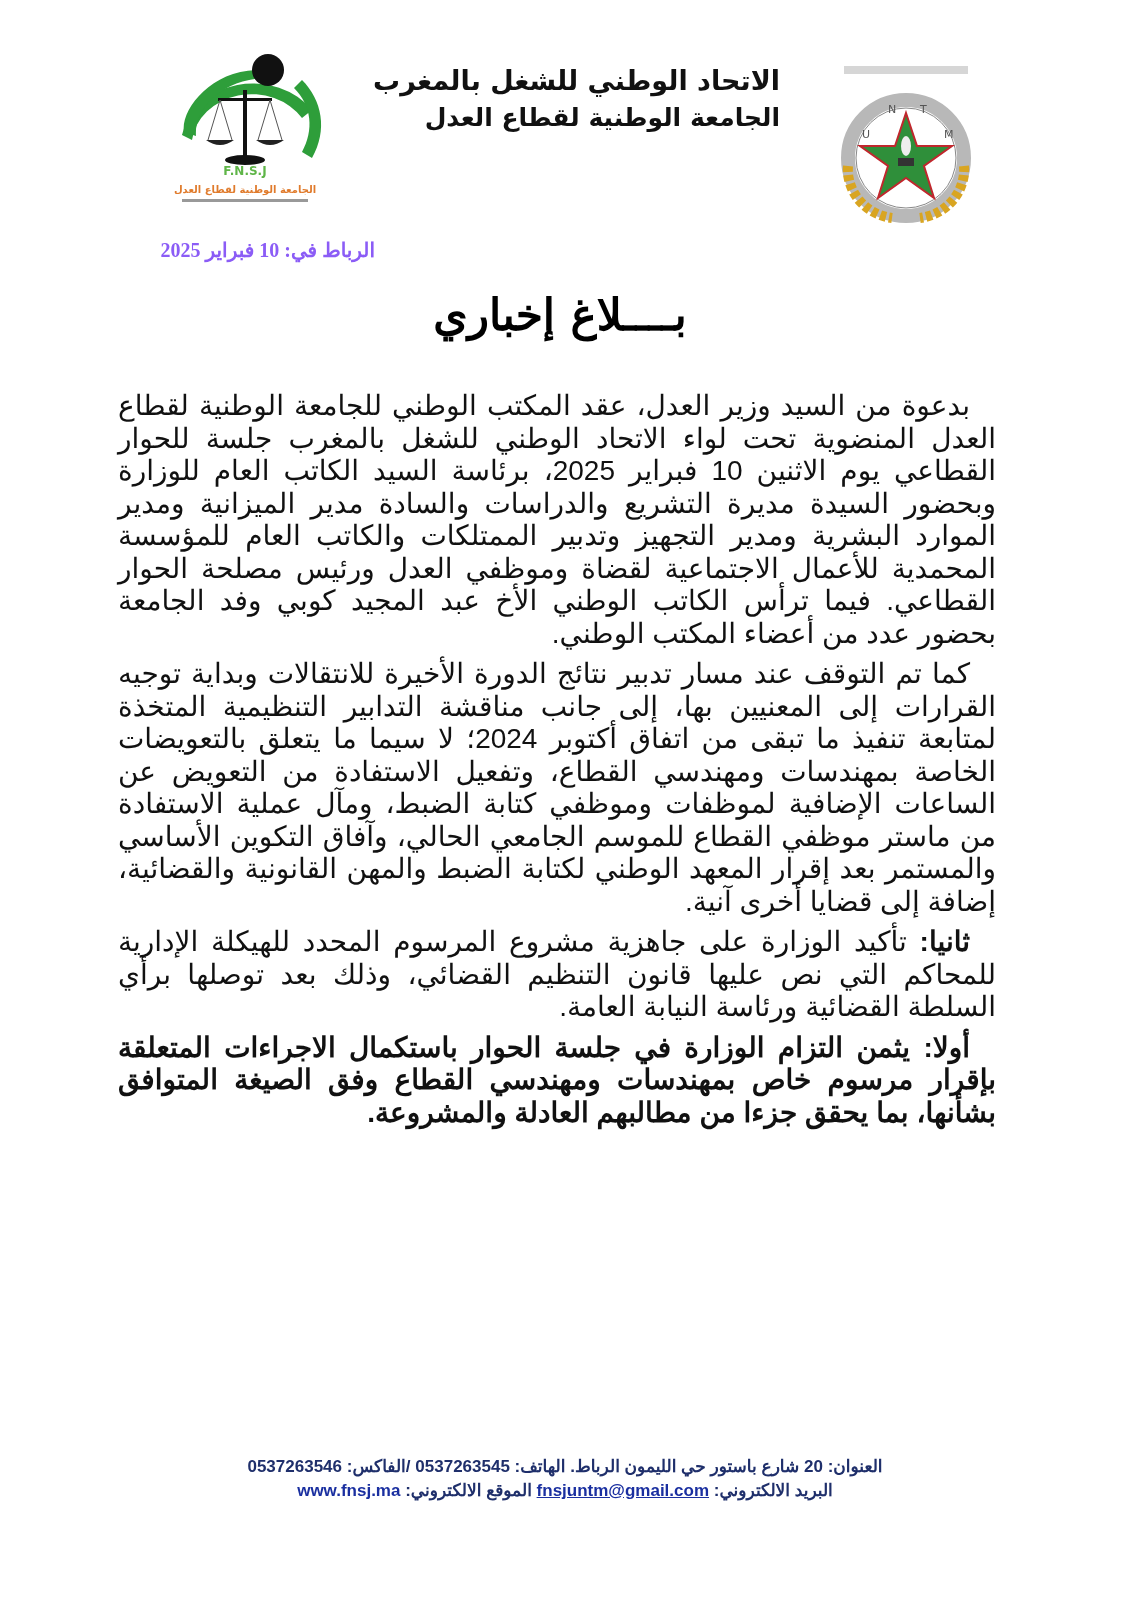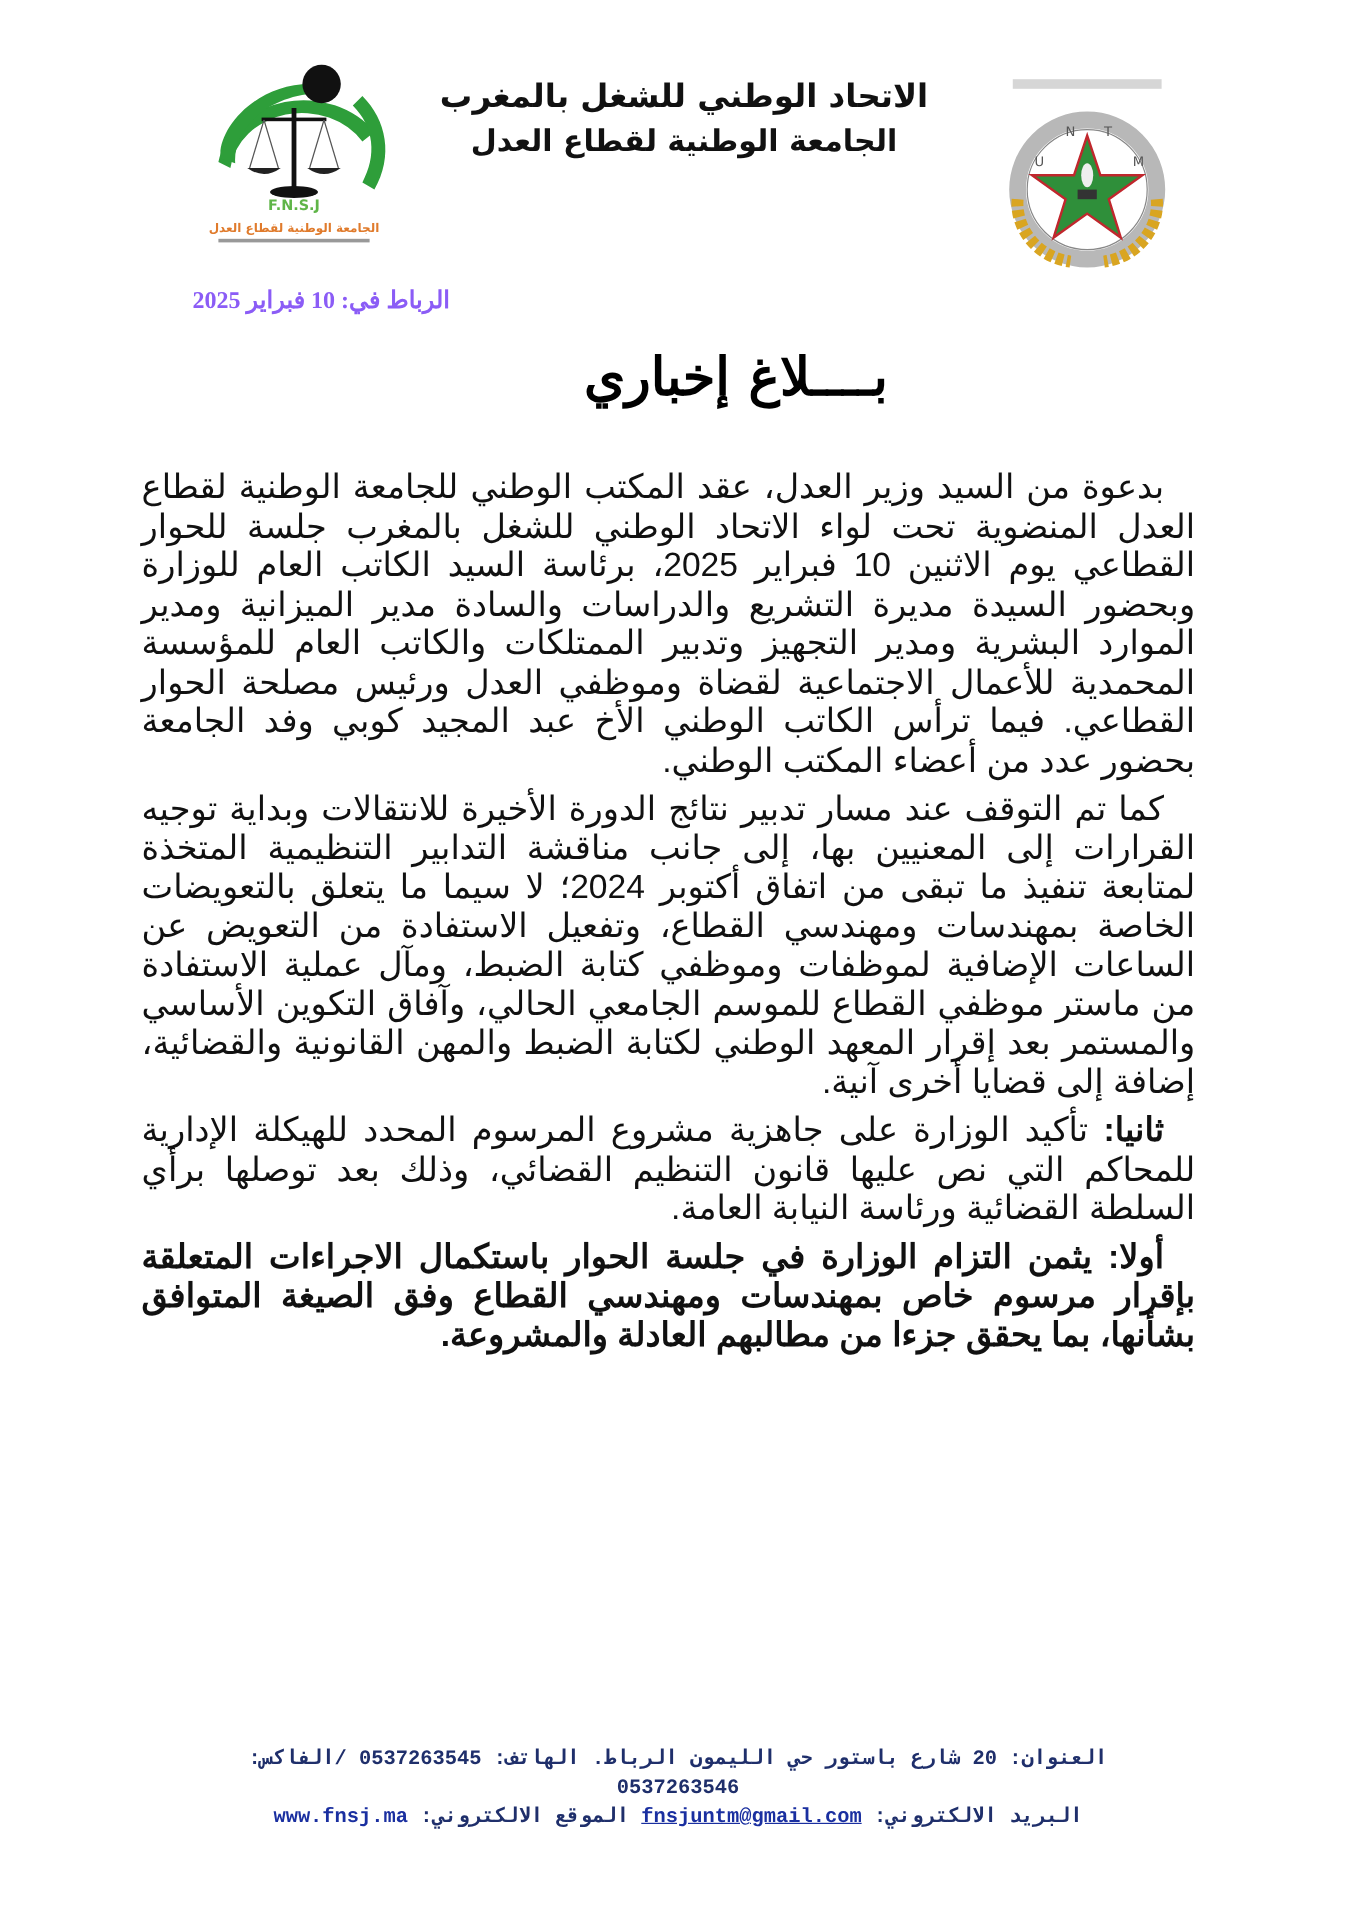--- a/index.html
+++ b/index.html
@@ -2,36 +2,36 @@
 <html><head>
 <meta charset="utf-8">
 <style>
   html, body { margin: 0; padding: 0; background: #ffffff; }
   body { width: 1130px; height: 1600px; position: relative; overflow: hidden; font-family: "DejaVu Sans", sans-serif; color: #111; }
   .page { position: absolute; left: 0; top: 0; width: 1130px; height: 1600px; }
 
   
   .logo-left { position: absolute; left: 152px; top: 40px; width: 185px; height: 172px; }
   .logo-right { position: absolute; left: 822px; top: 58px; width: 168px; height: 170px; }
-  .header-titles { position: absolute; left: 360px; top: 62px; width: 420px; text-align: center; direction: rtl; }
+  .header-titles { position: absolute; left: 360px; top: 62px; width: 420px; direction: rtl; }
   .h-line1 { font-family: "DejaVu Sans", sans-serif; font-weight: bold; font-size: 27px; line-height: 38px; color: #111; }
   .h-line2 { font-family: "DejaVu Sans", sans-serif; font-weight: bold; font-size: 25px; line-height: 36px; color: #111; }
   .h-line3 { font-family: "DejaVu Sans", sans-serif; font-weight: bold; font-size: 24px; line-height: 36px; color: #e07b2c; }
 
   .date-line { position: absolute; left: 130px; top: 238px; width: 245px; text-align: right; direction: rtl; font-family: "Liberation Serif", serif; font-weight: bold; font-size: 20px; color: #8b5cf6; white-space: nowrap; }
-  .doc-title { position: absolute; left: 380px; top: 280px; width: 360px; text-align: right; direction: rtl; font-family: "DejaVu Serif", serif; font-weight: bold; font-size: 44px; line-height: 70px; color: #000; }
+  .doc-title { position: absolute; left: 380px; top: 280px; width: 360px; text-align: center; direction: rtl; font-family: "DejaVu Serif", serif; font-weight: bold; font-size: 44px; line-height: 70px; color: #000; }
 
   
   .content { position: absolute; left: 118px; top: 390px; width: 878px; direction: rtl; text-align: justify; text-align-last: right; }
   .para { font-family: "Liberation Sans", sans-serif; font-size: 28px; line-height: 32.5px; margin: 0 0 8px 0; color: #111; text-indent: 26px; }
   .para.bold { font-weight: bold; }
   .para .lead { font-weight: bold; }
 
   
-  .footer { position: absolute; left: 200px; top: 1455px; width: 730px; direction: rtl; text-align: center; font-family: Liberation Mono, monospace; font-weight: bold; color: #1f2f6b; }
+  .footer { position: absolute; left: 200px; top: 1455px; width: 730px; direction: rtl; text-align: center; font-family: Liberation Sans, sans-serif; font-weight: bold; color: #1f2f6b; }
   .footer .f1 { font-size: 17px; line-height: 24px; }
   .footer .f2 { font-size: 17px; line-height: 24px; }
   .footer a { color: #1a2fa0; text-decoration: underline; }
   .footer .site { color: #1a2fa0; }
 </style>
 </head>
 <body>
 
 <div class="page">
 

